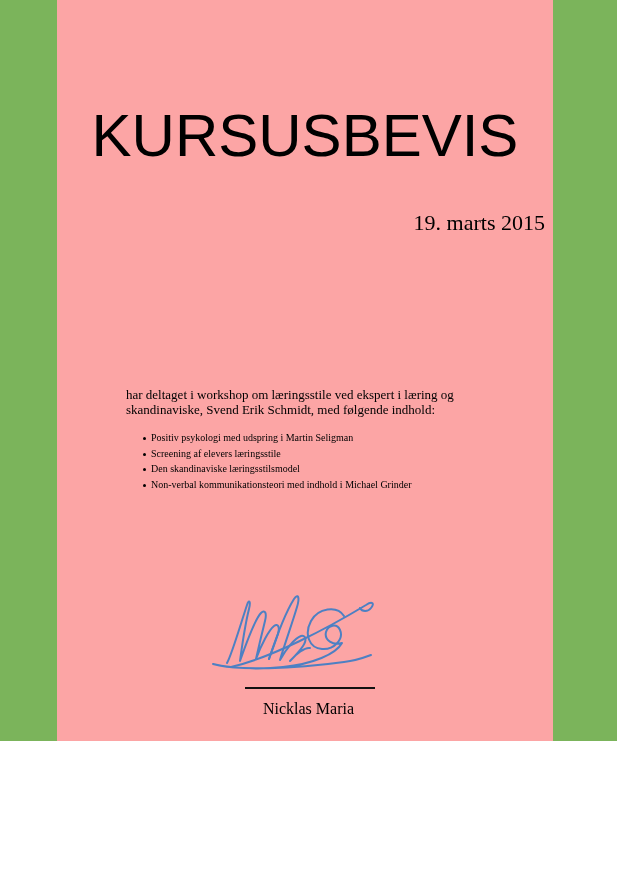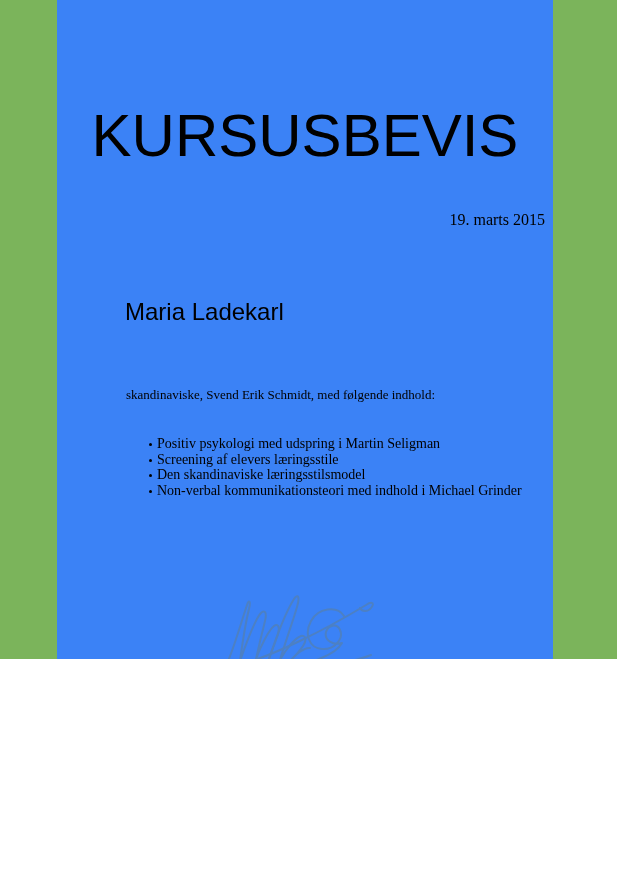--- a/index.html
+++ b/index.html
@@ -3,57 +3,57 @@
 <meta charset="utf-8">
 <style>
   :root{
     --border-green:#7bb45b;
     --signature-blue:#4d80c3;
     --text:#000000;
   }
   html,body{margin:0;padding:0;background:#ffffff;}
   .page{
     position:relative;
-    width:617px;height:659px;
-    background:#3b82f6;
+    width:617px;height:741px;
+    background:#fca5a5;
     overflow:hidden;
     color:var(--text);
     font-family:"Liberation Serif",serif;
   }
   .band{position:absolute;top:0;bottom:0;background:var(--border-green);}
   .band-left{left:0;width:57px;}
   .band-right{right:0;width:64px;}
   .title{
     position:absolute;top:106px;left:57px;width:496px;
     text-align:center;
     font-family:"Liberation Sans",sans-serif;
     font-size:60px;line-height:1;
     font-weight:400;
     white-space:nowrap;
   }
   .date{
     position:absolute;top:210px;right:72px;
     font-family:"Liberation Serif",serif;
-    font-size:16px;line-height:1.2;
+    font-size:22px;line-height:1.2;
     white-space:nowrap;
   }
   .recipient{
     position:absolute;top:299px;left:125px;
     font-family:"Liberation Sans",sans-serif;
     font-size:24px;line-height:1.1;
     white-space:nowrap;
   }
   .body-text{
     position:absolute;top:388px;left:126px;width:410px;
     font-size:13px;line-height:14.5px;
   }
   .topics{
     position:absolute;top:428px;left:139px;
-    list-style:none;margin:8px;padding:0;
-    font-size:14px;line-height:15.7px;
+    list-style:none;margin:2px;padding:0;
+    font-size:10px;line-height:15.7px;
   }
   .topics li{position:relative;padding-left:10px;white-space:nowrap;}
   .topics li .dot{
     position:absolute;left:2px;top:7px;
     width:3px;height:3px;border-radius:50%;
     background:var(--text);
   }
   .signature{
     position:absolute;left:203px;top:584px;
     width:180px;height:88px;
@@ -81,23 +81,23 @@
 
 <div class="page">
 
   <div class="band band-left"></div>
   <div class="band band-right"></div>
 
   <div class="title">KURSUSBEVIS</div>
 
   <div class="date">19. marts 2015</div>
 
-  <div class="recipient">Maria Ladekarl</div>
 
   <div class="body-text">
+    <div>har deltaget i workshop om læringsstile ved ekspert i læring og</div>
     <div>skandinaviske, Svend Erik Schmidt, med følgende indhold:</div>
   </div>
 
   <ul class="topics">
     <li><span class="dot"></span><span>Positiv psykologi med udspring i Martin Seligman</span></li>
     <li><span class="dot"></span><span>Screening af elevers læringsstile</span></li>
     <li><span class="dot"></span><span>Den skandinaviske læringsstilsmodel</span></li>
     <li><span class="dot"></span><span>Non-verbal kommunikationsteori med indhold i Michael Grinder</span></li>
   </ul>
 

